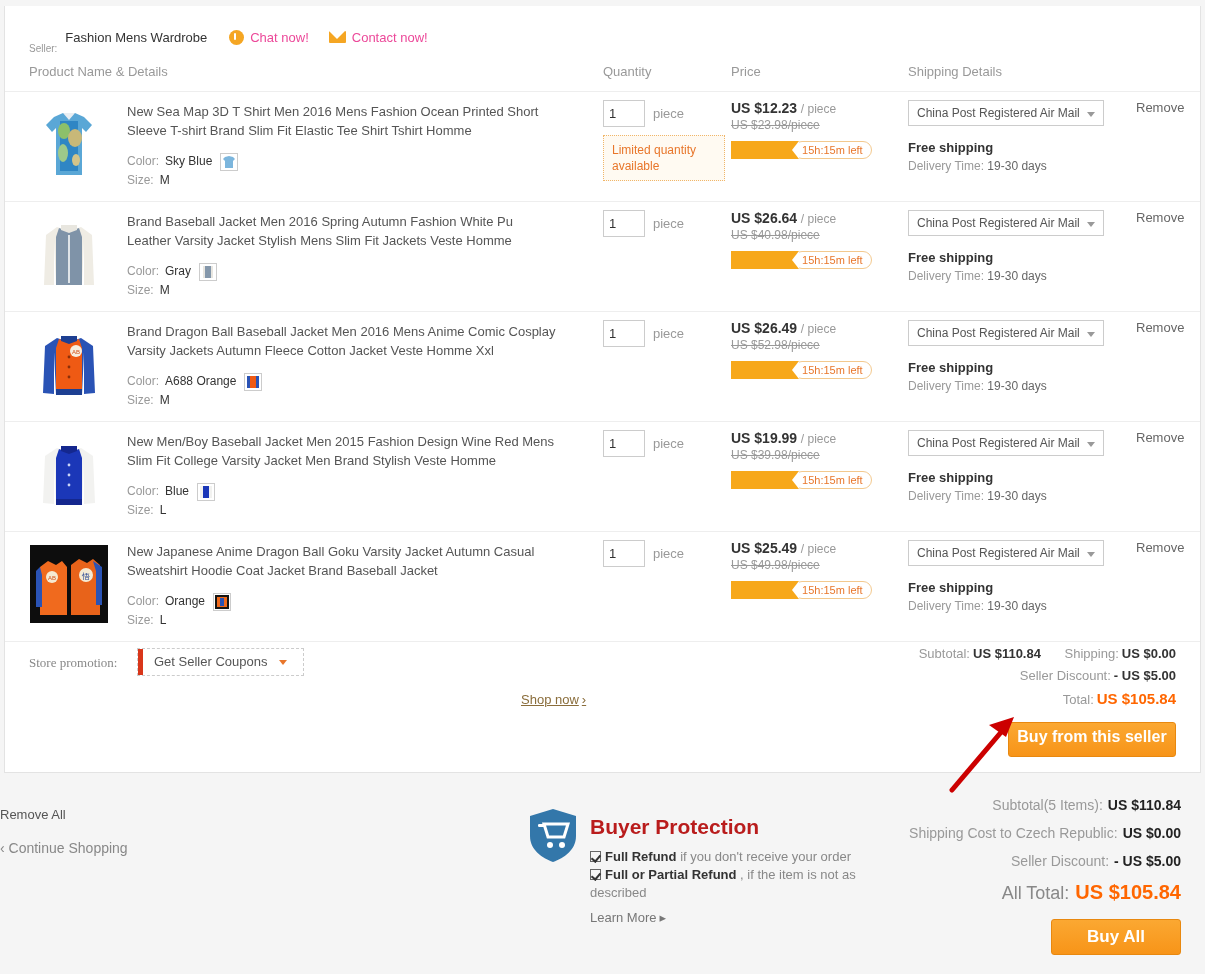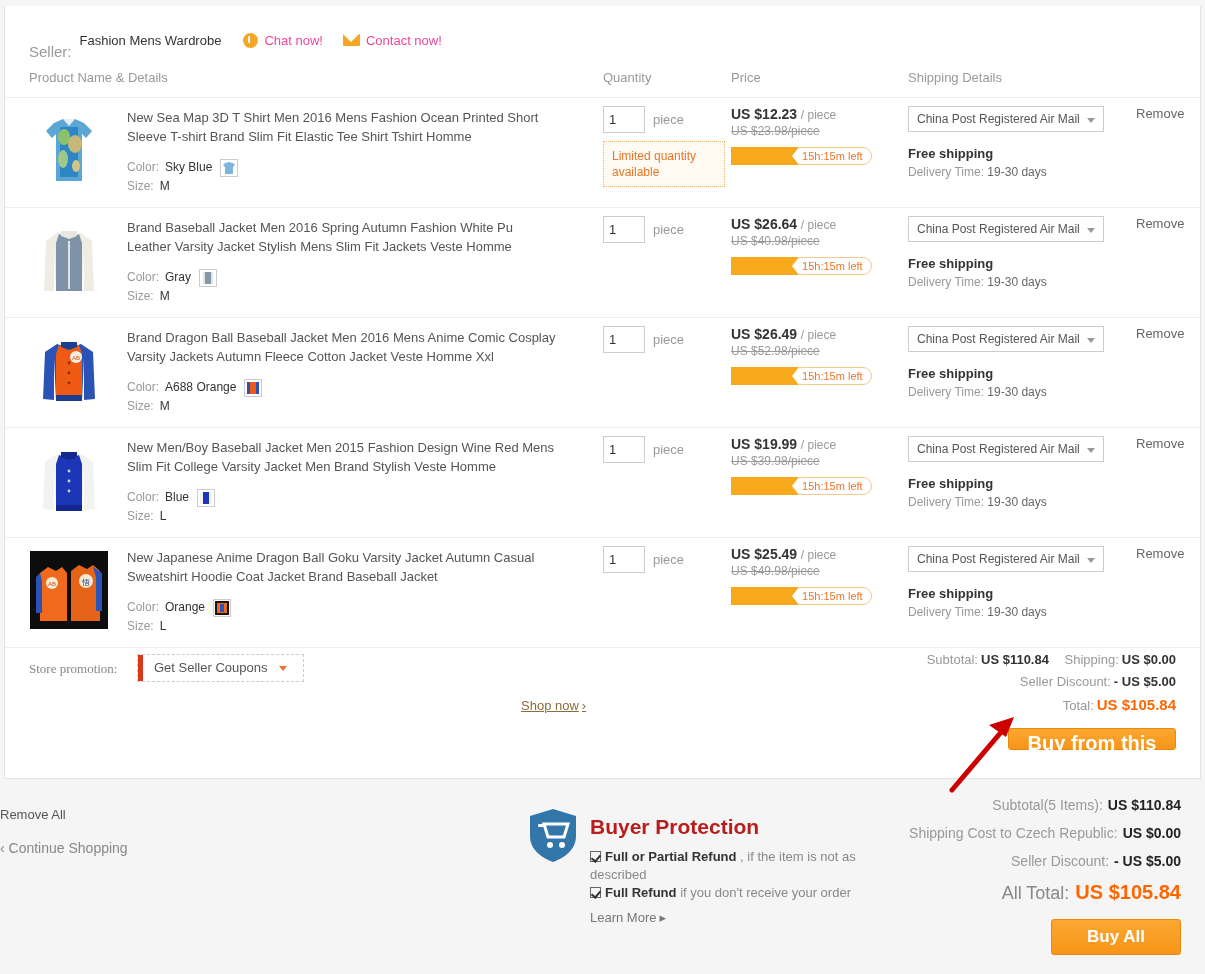--- a/index.html
+++ b/index.html
@@ -27,21 +27,21 @@
     border: 1px solid #e3e3e3;
     border-top: none;
   }
 
   .seller-head {
     display: flex;
     align-items: center;
     padding: 14px 0 10px 24px;
     gap: 8px;
   }
-  .seller-label { color: #999; font-size: 15px; margin-top: 23px; }
+  .seller-label { color: #999; font-size: 10px; margin-top: 23px; }
   .seller-name { color: #333; font-size: 13px; margin-right: 14px; }
   .seller-action {
     display: inline-flex; align-items: center; gap: 6px;
     color: #ec4899; font-size: 13px; cursor: pointer; margin-right: 12px;
   }
   .ico-chat {
     width: 15px; height: 15px; border-radius: 50%;
     background: #f5a623; position: relative; display: inline-block;
   }
   .ico-chat::after {
@@ -259,22 +259,22 @@
     background: linear-gradient(180deg,#fba832 0%,#f79418 100%);
     border: 1px solid #e8880f;
     border-radius: 3px;
     color: #fff;
     font-weight: bold;
     text-align: center;
     cursor: pointer;
   }
   .buy-seller {
     position: absolute; right: 24px; top: 80px;
-    width: 168px; height: 22px; line-height: 28px;
-    font-size: 20px;
+    width: 168px; height: 35px; line-height: 28px;
+    font-size: 16px;
   }
 
   
   .arrow-anno {
     position: absolute; left: 944px; top: 712px;
     width: 80px; height: 85px;
     pointer-events: none;
   }
 
   
@@ -638,21 +638,21 @@
       </div>
 
 
       <span class="shop-now">
         <span>Shop now</span><span class="ar">›</span>
       </span>
 
       <div class="seller-totals">
         <div class="st-line">
           <span class="st-k">Subtotal:</span><span class="st-v">US $110.84</span>
-          <span class="st-k" style="margin-left:12px">Shipping:</span><span class="st-v">US $0.00</span>
+          <span class="st-k" style="margin-left:20px">Shipping:</span><span class="st-v">US $0.00</span>
         </div>
         <div class="st-line">
           <span class="st-k">Seller Discount:</span><span class="st-v">- US $5.00</span>
         </div>
         <div class="st-line">
           <span class="st-total-k">Total:</span><span class="st-total-v">US $105.84</span>
         </div>
       </div>
 
       <div class="btn-orange buy-seller">Buy from this seller</div>
@@ -677,26 +677,26 @@
         <g fill="#ffffff">
           <rect x="10" y="16" width="7" height="3" rx="1.2"></rect>
           <path d="M16 16 L40 16 L36 29 L20 29 Z" fill="none" stroke="#ffffff" stroke-width="3"></path>
           <circle cx="22" cy="37" r="3"></circle>
           <circle cx="34" cy="37" r="3"></circle>
         </g>
       </svg>
       <div class="prot-title">Buyer Protection</div>
       <div class="prot-list">
         <div class="prot-item">
+          <span class="cbox"></span><b>Full Refund</b>
+          <span>if you don't receive your order</span>
+        </div>
+        <div class="prot-item">
           <span class="cbox"></span><b>Full or Partial Refund</b>
           <span>, if the item is not as described</span>
-        </div>
-        <div class="prot-item">
-          <span class="cbox"></span><b>Full Refund</b>
-          <span>if you don't receive your order</span>
         </div>
       </div>
       <div class="learn-more">
         <span>Learn More</span><span class="ar2">▸</span>
       </div>
     </div>
 
     <div class="grand">
       <div class="g-line">
         <span class="g-k">Subtotal(5 Items):</span><span class="g-v">US $110.84</span>

